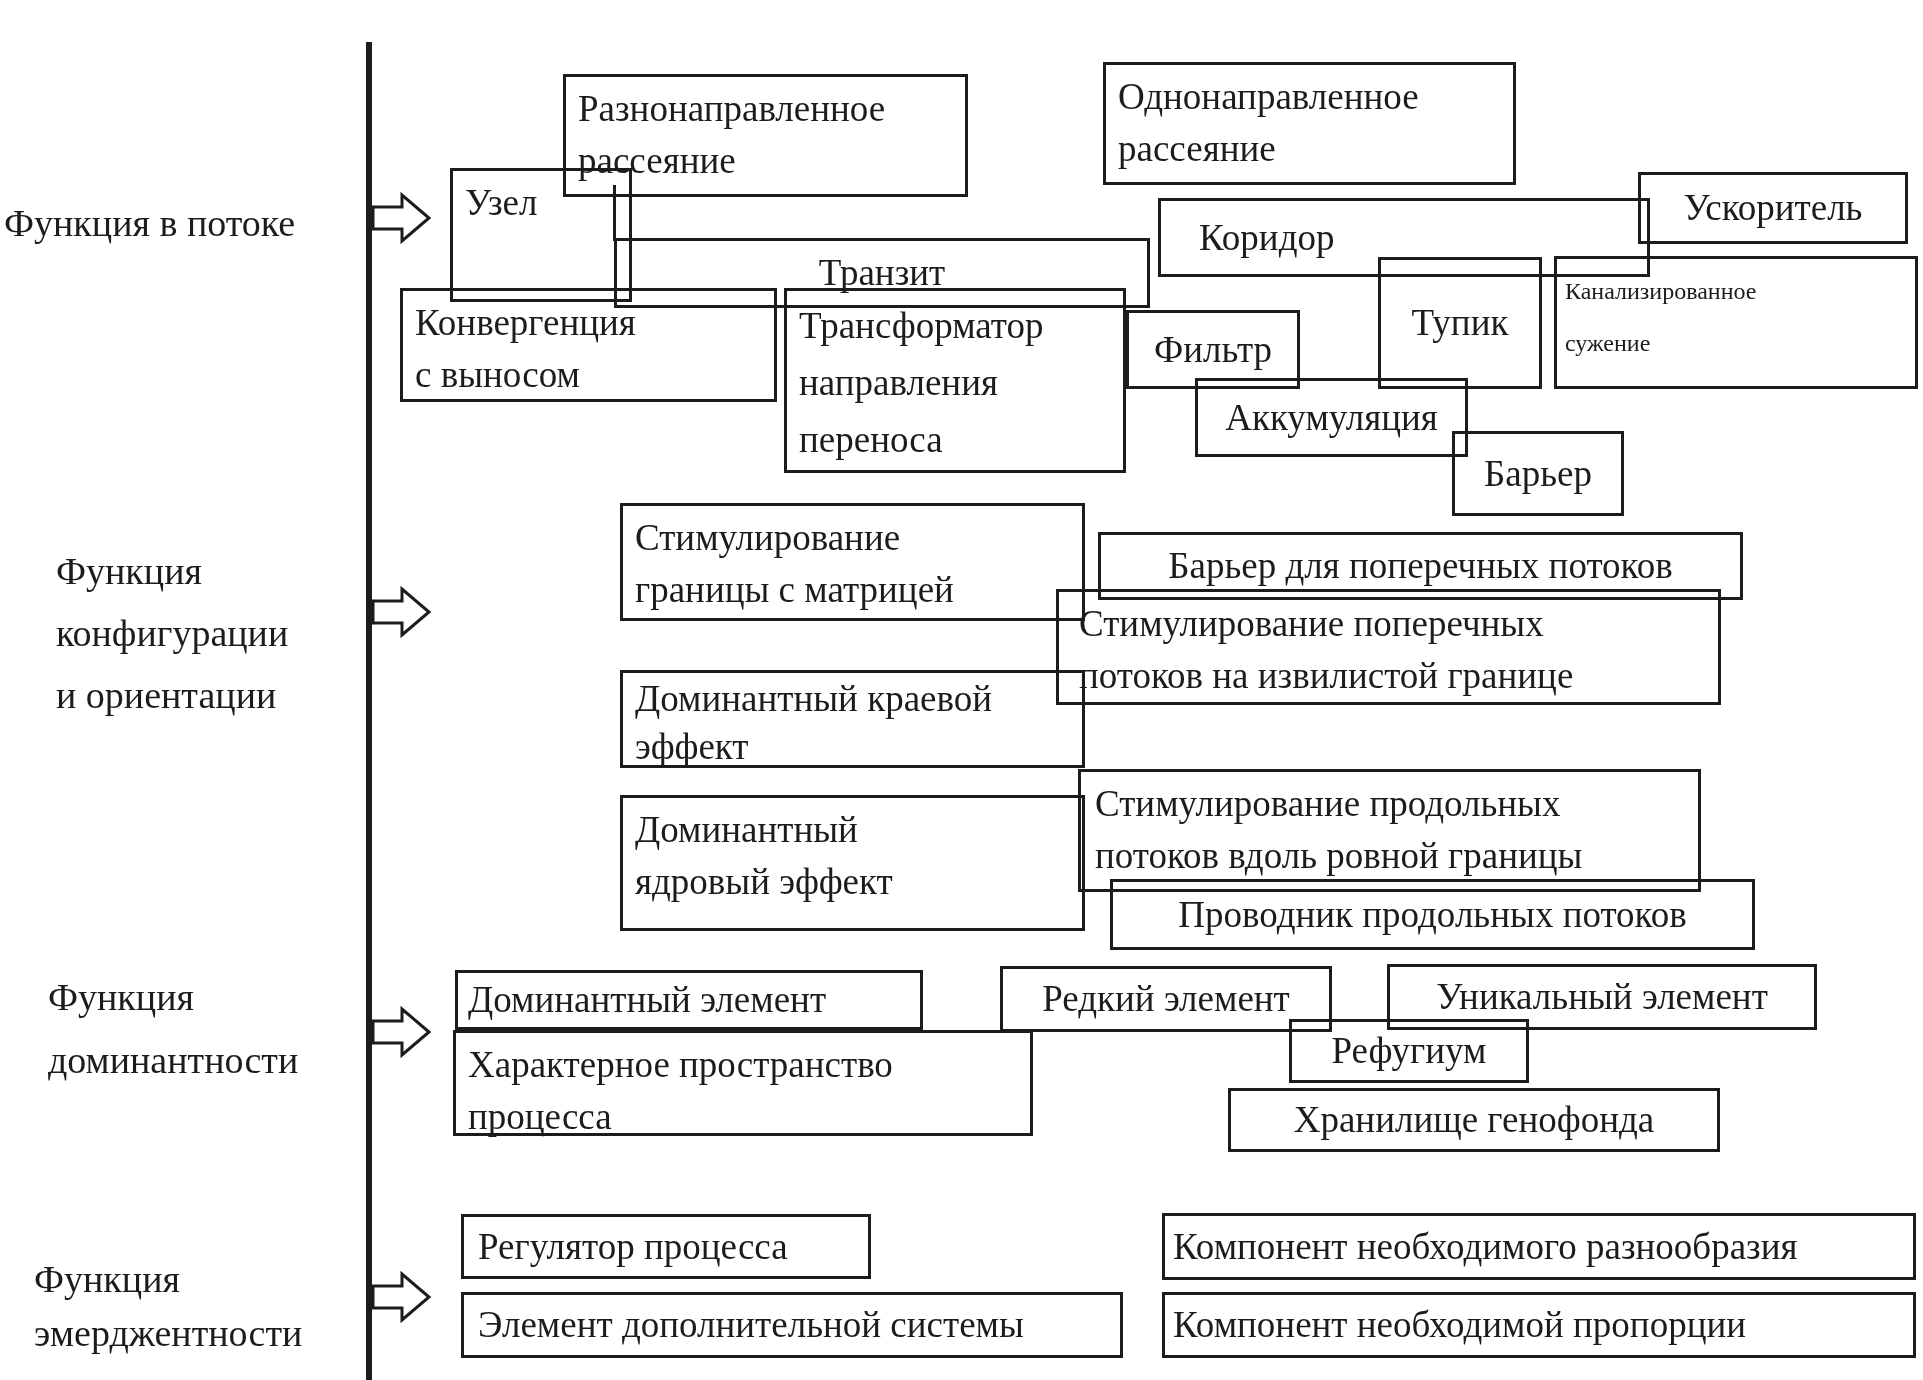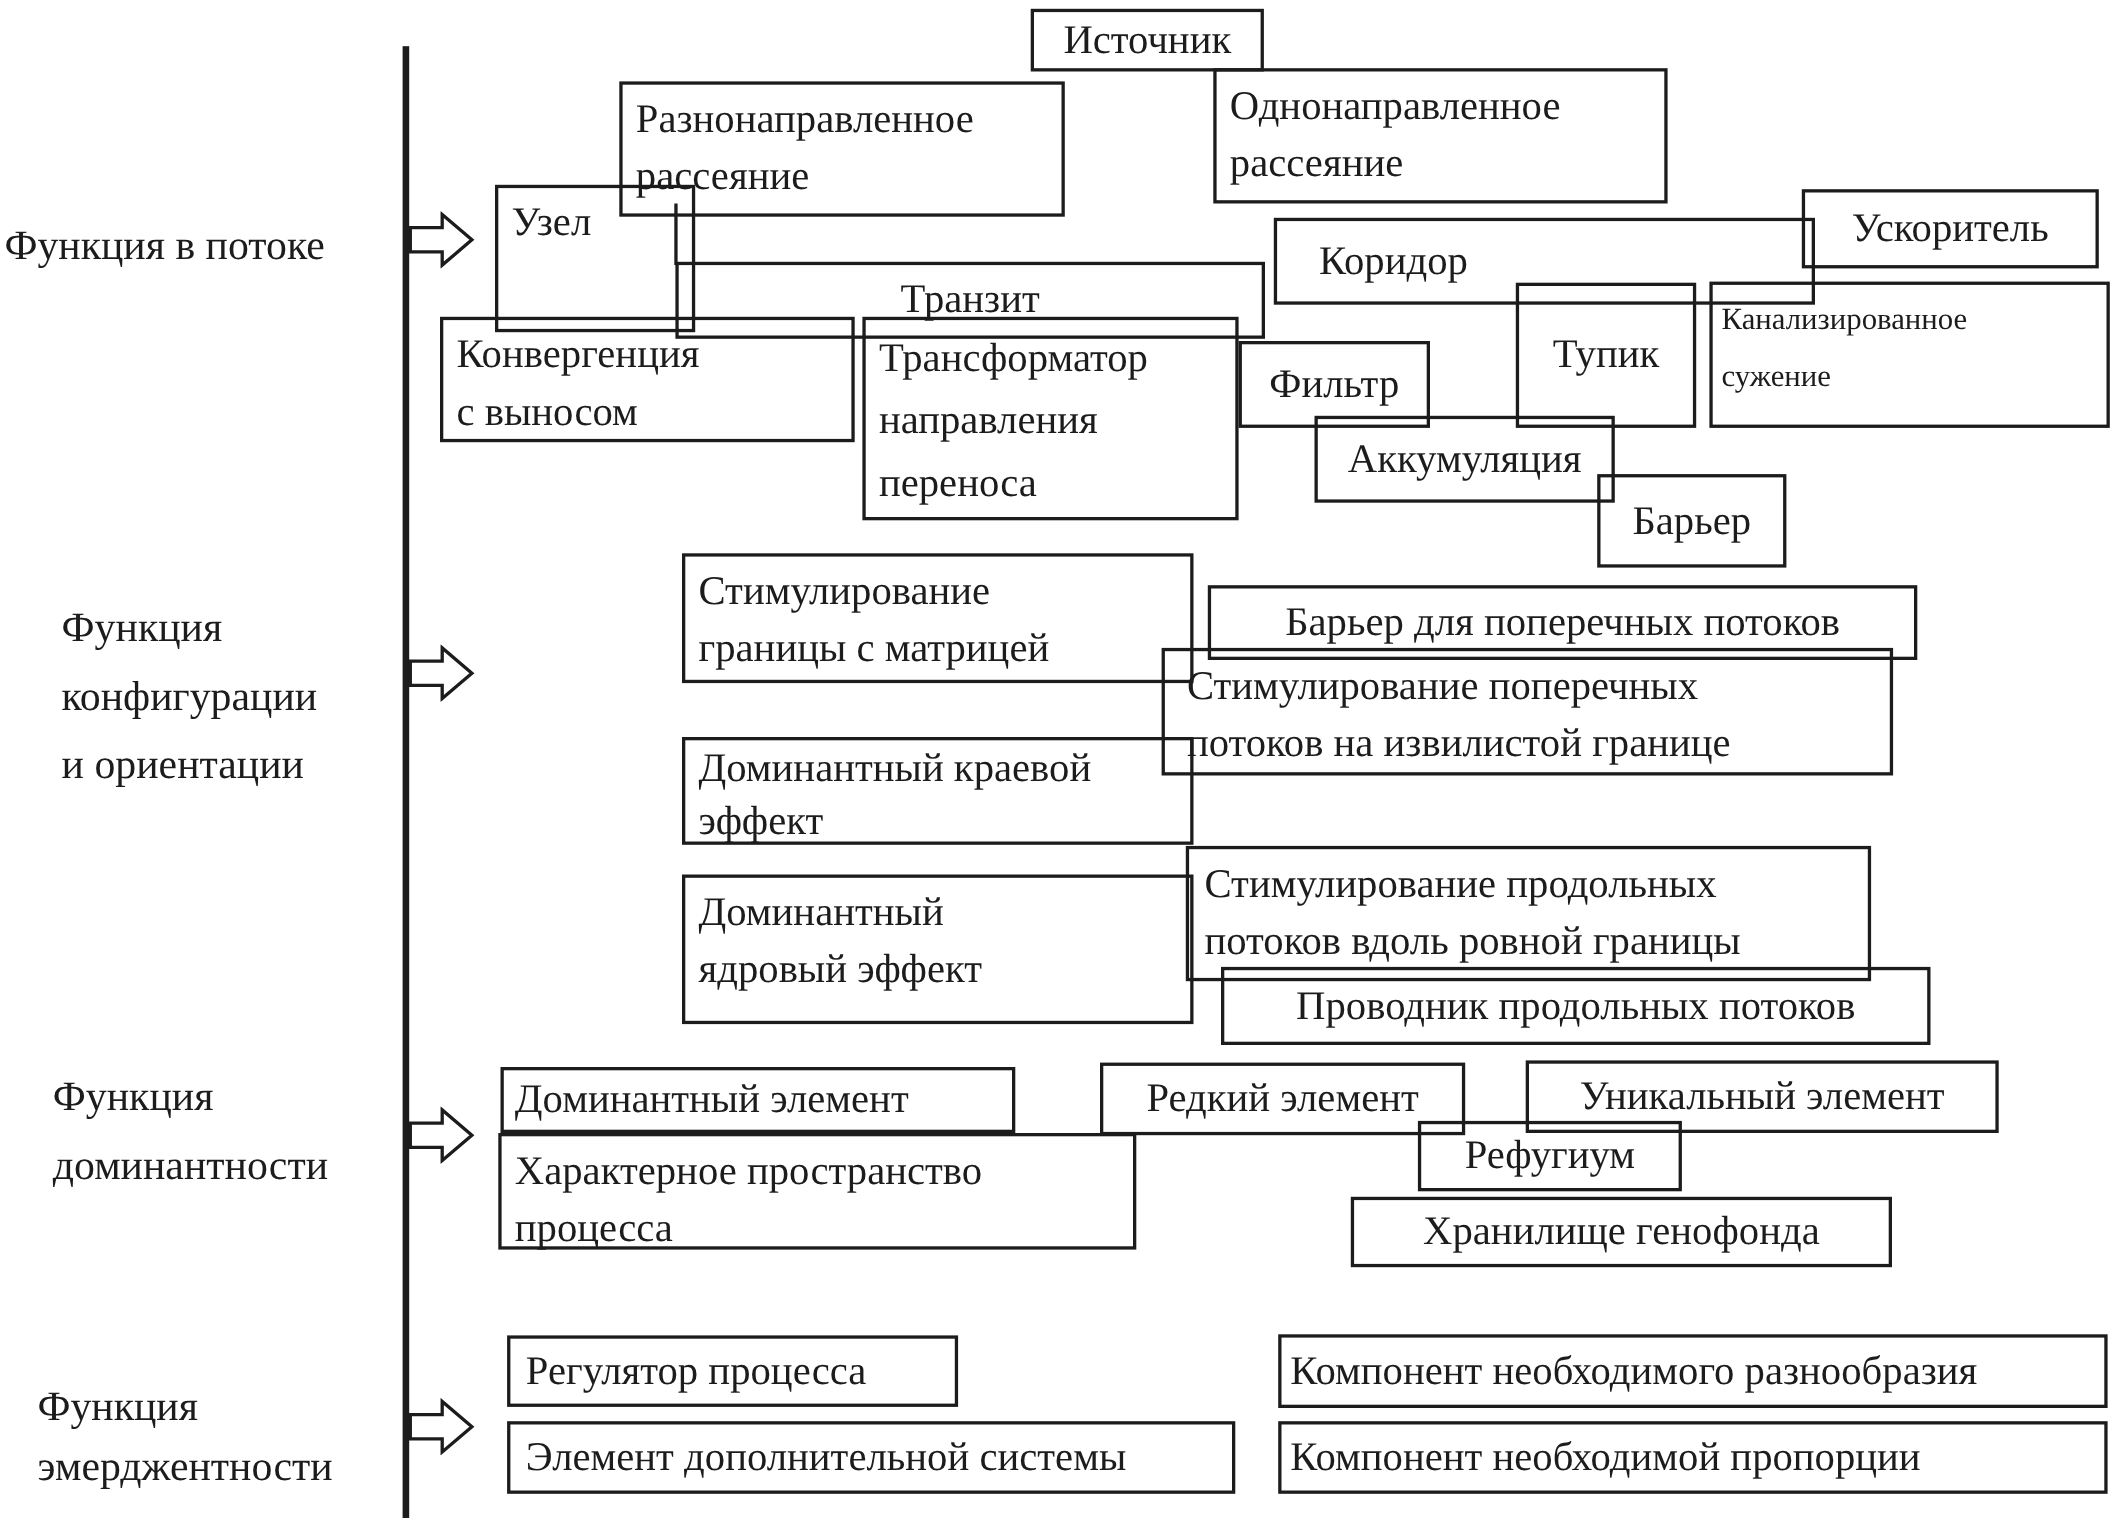--- a/index.html
+++ b/index.html
@@ -67,37 +67,36 @@
   <svg class="block-arrow" width="62" height="52" viewBox="0 0 62 52" style="left: 371px; top: 586px;">
       <polygon points="2,15 31,15 31,3 58,26 31,49 31,37 2,37" fill="#ffffff" stroke="#1c1c1c" stroke-width="3"></polygon>
     </svg>
   <svg class="block-arrow" width="62" height="52" viewBox="0 0 62 52" style="left: 371px; top: 1006px;">
       <polygon points="2,15 31,15 31,3 58,26 31,49 31,37 2,37" fill="#ffffff" stroke="#1c1c1c" stroke-width="3"></polygon>
     </svg>
   <svg class="block-arrow" width="62" height="52" viewBox="0 0 62 52" style="left: 371px; top: 1271px;">
       <polygon points="2,15 31,15 31,3 58,26 31,49 31,37 2,37" fill="#ffffff" stroke="#1c1c1c" stroke-width="3"></polygon>
     </svg>
 
-<div class="box center" style="left: 937px; top: 8px; width: 212px; height: 57px;">Источник</div>
     <div class="box" style="left: 563px; top: 62px; width: 405px; height: 123px; margin-top: 12px;">Разнонаправленное
 рассеяние</div>
     <div class="box" style="left: 1103px; top: 62px; width: 413px; height: 123px;">Однонаправленное
 рассеяние</div>
     <div class="box" style="left: 450px; top: 168px; width: 182px; height: 134px;">Узел</div>
     <div class="box vcenter" style="left: 1158px; top: 198px; width: 492px; height: 79px; padding-left: 38px;">Коридор</div>
     <div class="box center" style="left: 1638px; top: 172px; width: 270px; height: 72px;">Ускоритель</div>
     <div class="box center" style="left: 614px; top: 238px; width: 536px; height: 70px;">Транзит</div>
     <div class="box" style="left: 400px; top: 288px; width: 377px; height: 114px;">Конвергенция
 с выносом</div>
     <div class="box" style="left: 784px; top: 288px; width: 342px; height: 185px; line-height: 57px;">Трансформатор
 направления
 переноса</div>
     <div class="box center" style="left: 1126px; top: 310px; width: 174px; height: 79px;">Фильтр</div>
     <div class="box center" style="left: 1378px; top: 257px; width: 164px; height: 132px;">Тупик</div>
-    <div class="box" style="left: 1554px; top: 256px; width: 364px; height: 133px; padding-left: 8px; font-size: 28px;">Канализированное
+    <div class="box" style="left: 1554px; top: 256px; width: 364px; height: 133px; padding-left: 8px; font-size: 24px;">Канализированное
 сужение</div>
     <div class="box center" style="left: 1195px; top: 378px; width: 273px; height: 79px;">Аккумуляция</div>
     <div class="box center" style="left: 1452px; top: 431px; width: 172px; height: 85px;">Барьер</div>
     <div class="box" style="left: 620px; top: 503px; width: 465px; height: 118px;">Стимулирование
 границы с матрицей</div>
     <div class="box center" style="left: 1098px; top: 532px; width: 645px; height: 68px;">Барьер для поперечных потоков</div>
     <div class="box" style="left: 1056px; top: 589px; width: 665px; height: 116px; padding-left: 20px;">Стимулирование поперечных
 потоков на извилистой границе</div>
     <div class="box" style="left: 620px; top: 670px; width: 465px; height: 98px; padding-top: 2px; line-height: 48px;">Доминантный краевой
 эффект</div>

